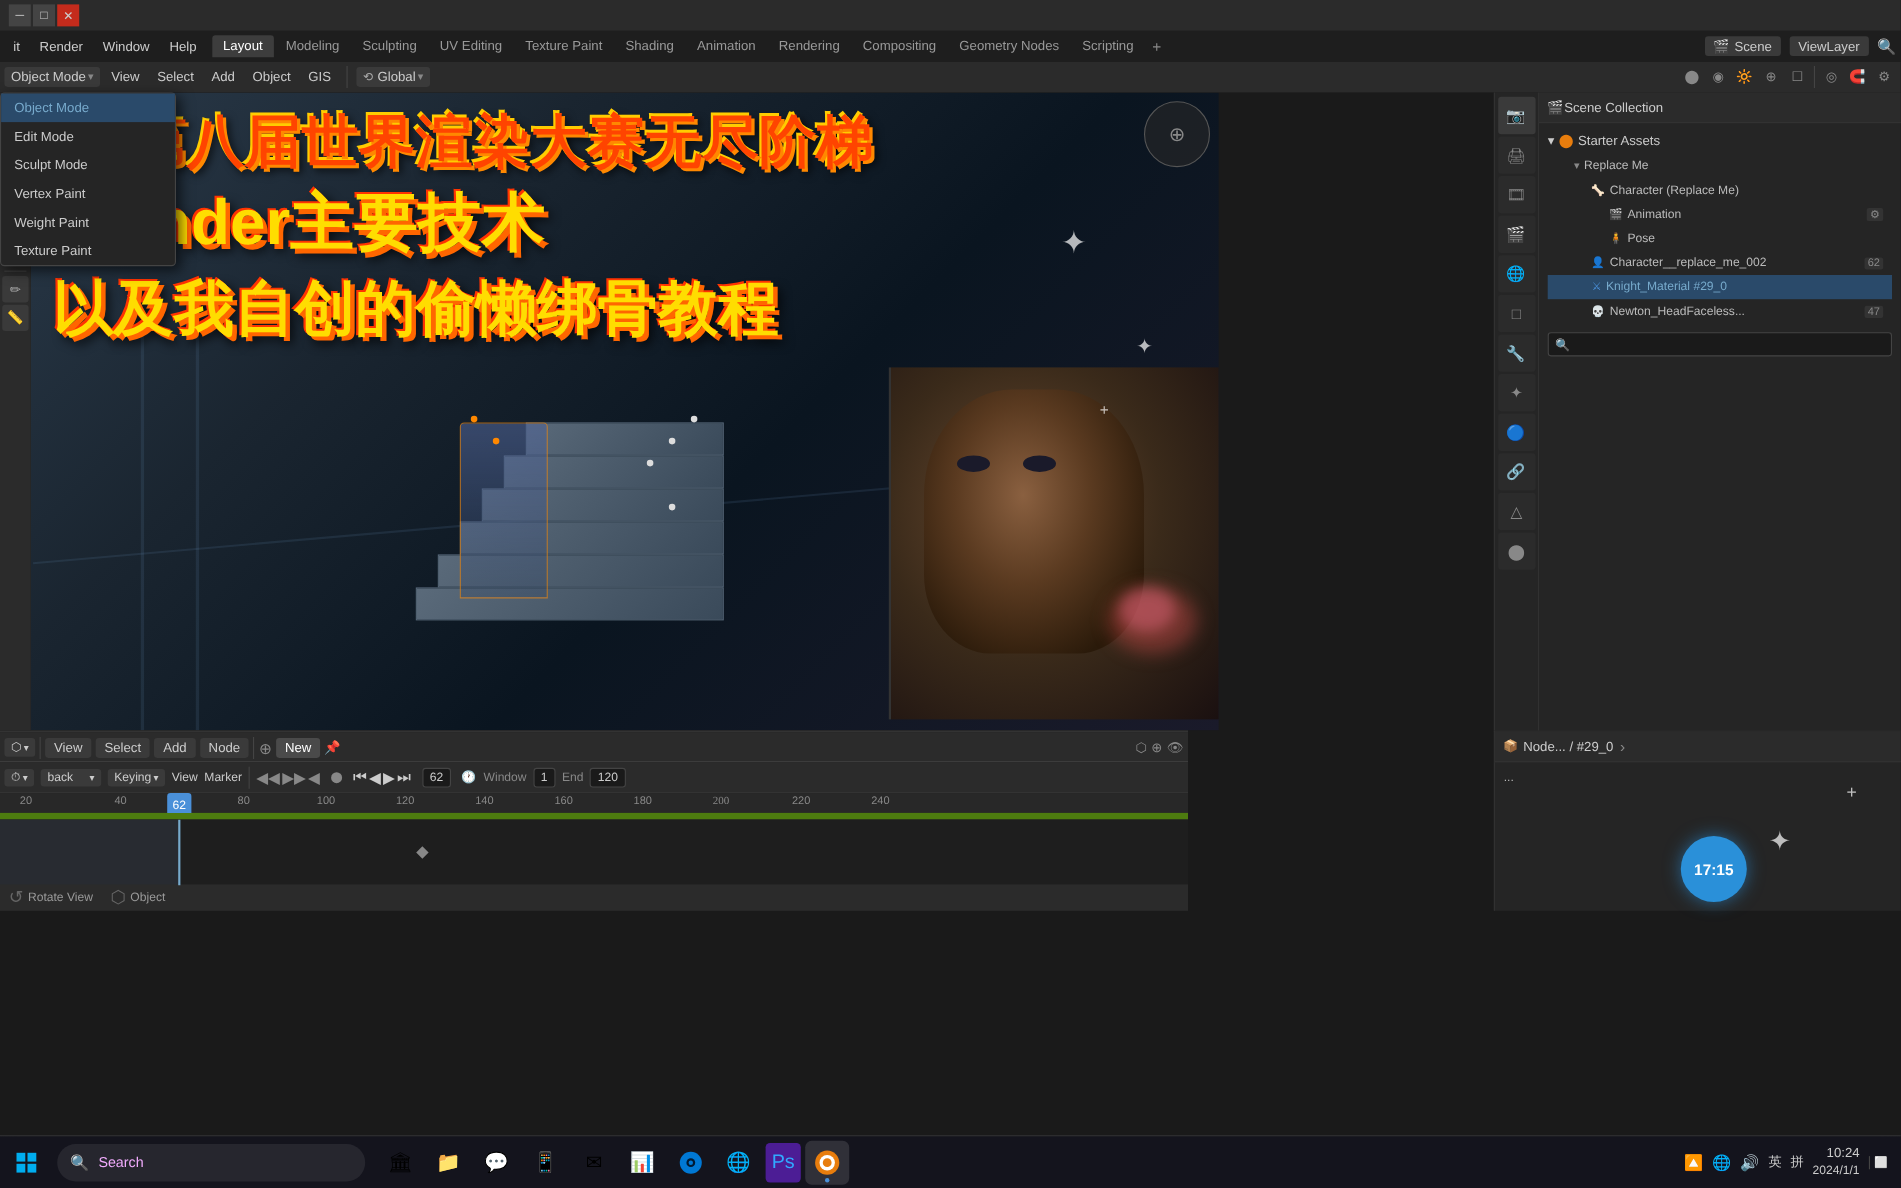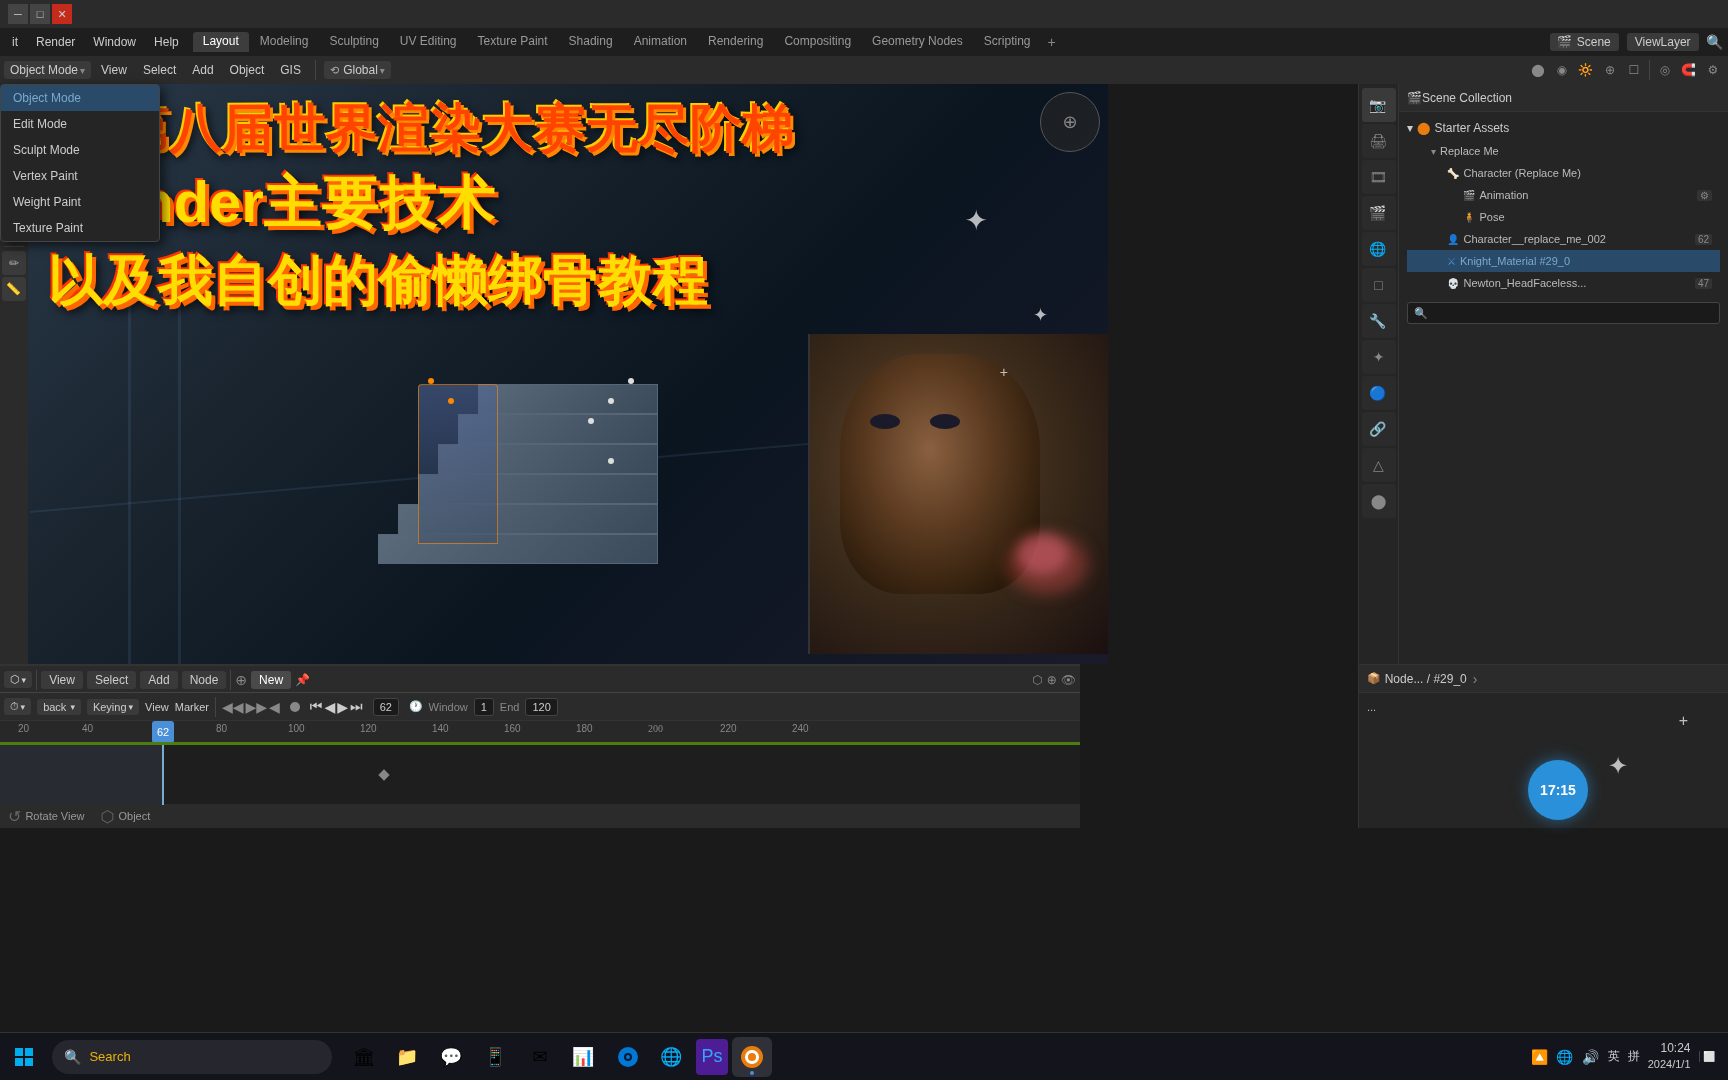--- a/index.html
+++ b/index.html
@@ -498,21 +498,21 @@
       background: rgba(255,255,255,0.08);
       border-radius: 20px;
       height: 34px;
       padding: 0 12px;
       gap: 8px;
       min-width: 280px;
       cursor: pointer;
     }
     #taskbar-search span {
       font-size: 13px;
-      color: #eab308;
+      color: #f0abfc;
     }
     #taskbar-apps {
       display: flex; align-items: center; gap: 4px;
       margin-left: 8px;
     }
     .taskbar-app {
       width: 40px; height: 40px;
       display: flex; align-items: center; justify-content: center;
       border-radius: 6px;
       cursor: pointer;
@@ -850,21 +850,21 @@
   </div>
 </div>
 
 <div id="timeline">
   <div id="timeline-toolbar">
 
     <div style="display:flex;align-items:center;gap:2px;background:#3a3a3a;padding:2px 6px;border-radius:3px;font-size:11px;color:#ccc;">
       <span>⏱</span>
       <span style="font-size:9px;">▾</span>
     </div>
-    <div style="display:flex;align-items:center;gap:4px;background:#3a3a3a;padding:2px 6px;border-radius:3px;font-size:11px;color:#ccc;text-align:right;">
+    <div style="display:flex;align-items:center;gap:15px;background:#3a3a3a;padding:2px 6px;border-radius:3px;font-size:11px;color:#ccc;text-align:right;">
       <span>back</span>
       <span style="font-size:9px;">▾</span>
     </div>
     <div style="display:flex;align-items:center;gap:2px;background:#3a3a3a;padding:2px 6px;border-radius:3px;font-size:11px;color:#ccc;">
       <span>Keying</span>
       <span style="font-size:9px;">▾</span>
     </div>
     <div style="display:flex;align-items:center;gap:2px;font-size:11px;color:#ccc;cursor:pointer;">
       <span>View</span>
     </div>
@@ -896,24 +896,24 @@
     <span style="font-size:11px;color:#888;">Window</span>
     <div style="background:#1a1a1a;border:1px solid #444;border-radius:3px;padding:2px 6px;font-size:11px;color:#ccc;">
       <span>1</span>
     </div>
     <span style="font-size:11px;color:#888;">End</span>
     <div style="background:#1a1a1a;border:1px solid #444;border-radius:3px;padding:2px 6px;font-size:11px;color:#ccc;">
       <span>120</span>
     </div>
   </div>
 
-  <div id="timeline-ruler" style="height:24px;position:relative;background:#282828;border-bottom:3px solid #4d7c0f;">
+  <div id="timeline-ruler" style="height:24px;position:relative;background:#282828;border-bottom:6px solid #4d7c0f;">
 
     <div class="ruler-label" style="left:18px;">20</div>
-    <div class="ruler-label" style="left:82px;">40</div>
+    <div class="ruler-label" style="left:104px;">40</div>
     <div class="ruler-label" style="left:162px;">62</div>
     <div class="ruler-label" style="left:216px;">80</div>
     <div class="ruler-label" style="left:288px;">100</div>
     <div class="ruler-label" style="left:360px;">120</div>
     <div class="ruler-label" style="left:432px;">140</div>
     <div class="ruler-label" style="left:504px;">160</div>
     <div class="ruler-label" style="left:576px;">180</div>
     <div class="ruler-label" style="left:648px;font-family:Liberation Serif, serif;">200</div>
     <div class="ruler-label" style="left:720px;">220</div>
     <div class="ruler-label" style="left:792px;">240</div>

